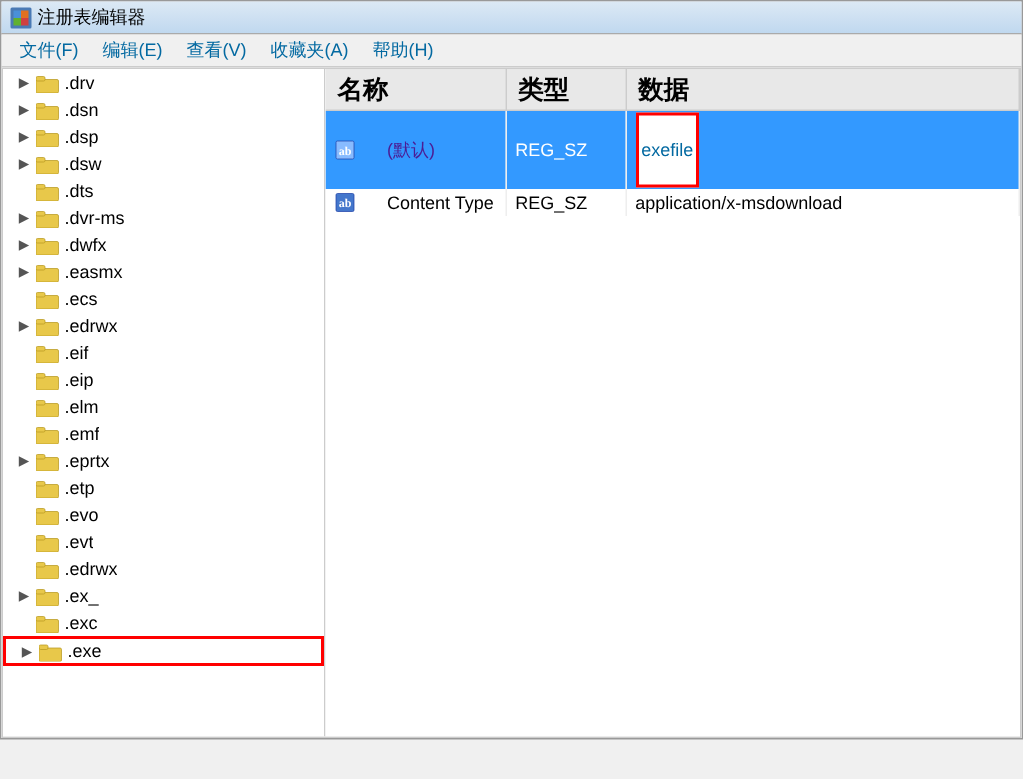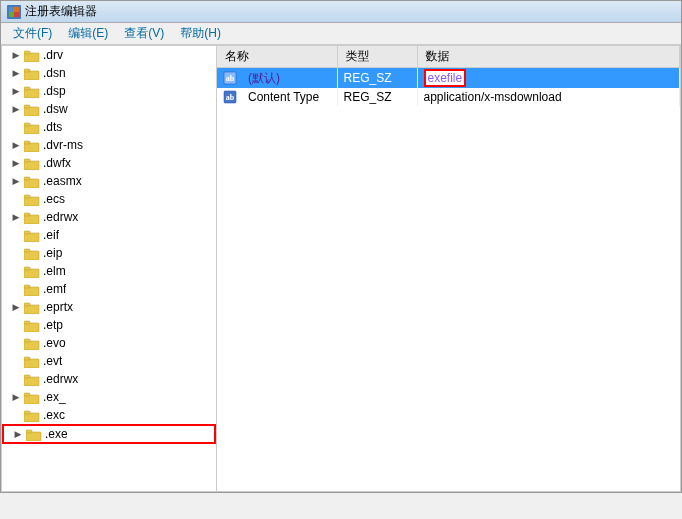--- a/index.html
+++ b/index.html
@@ -111,43 +111,43 @@
     .right-pane table {
       width: 100%;
       border-collapse: collapse;
     }
     .right-pane table th {
       background: #e8e8e8;
       border-bottom: 1px solid #ccc;
       border-right: 1px solid #ccc;
       text-align: left;
       padding: 2px 8px;
-      font-weight: normal;
-      font-size: 12px;
+      font-weight: bold;
+      font-size: 17px;
       height: 20px;
       cursor: pointer;
     }
     .right-pane table td {
       border-right: 1px solid #eee;
       padding: 1px 6px;
       font-size: 12px;
       height: 18px;
       vertical-align: middle;
     }
     .row-selected td {
       background: #3399ff !important;
       color: white;
     }
     .reg-icon {
       width: 14px;
       height: 14px;
       display: inline-flex;
       align-items: center;
       justify-content: center;
-      margin-right: 11px;
+      margin-right: 21px;
       font-size: 9px;
       font-weight: bold;
       color: #2255aa;
       font-family: serif;
       flex-shrink: 0;
     }
     .cell-name {
       display: flex;
       align-items: center;
     }
@@ -175,20 +175,21 @@
         <rect x="6" y="6" width="5" height="5" fill="#d04040"></rect>
       </svg>
     </div>
     <span class="title-bar-text">注册表编辑器</span>
   </div>
 
   <div class="menu-bar">
     <span class="menu-item">文件(F)</span>
     <span class="menu-item">编辑(E)</span>
     <span class="menu-item">查看(V)</span>
+    <span class="menu-item">收藏夹(A)</span>
     <span class="menu-item">帮助(H)</span>
   </div>
 
   <div class="main-area">
 
     <div class="left-pane" id="tree-container">
     <div class="tree-item">
           <span class="tree-expand">▶</span>
           <span class="folder-icon"><svg width="16" height="13" viewBox="0 0 16 13" xmlns="http://www.w3.org/2000/svg">
       <rect x="0" y="4" width="15" height="9" rx="1" fill="#e8c84a" stroke="#b89a20" stroke-width="0.5"></rect>
@@ -382,21 +383,21 @@
                   <span class="reg-icon">
                     <svg width="14" height="14" viewBox="0 0 14 14" xmlns="http://www.w3.org/2000/svg">
       <rect x="1" y="1" width="12" height="12" rx="1" fill="#88bbff" stroke="#2244aa" stroke-width="0.5"></rect>
       <text x="7" y="10" text-anchor="middle" fill="white" font-size="8" font-family="serif" font-weight="bold">ab</text>
     </svg>
                   </span>
                   <span style="color: #4c1d95;">(默认)</span>
                 </div>
               </td>
               <td style="color: white;">REG_SZ</td>
-              <td><span class="highlight-box" style="border: 2px solid red; padding: 0px 2px; background: white; color: #8b5cf6;">exefile</span></td>
+              <td><span class="highlight-box" style="border: 2px solid red; padding: 16px 2px; background: white; color: #0369a1;">exefile</span></td>
             </tr>
             <tr>
               <td>
                 <div class="cell-name">
                   <span class="reg-icon">
                     <svg width="14" height="14" viewBox="0 0 14 14" xmlns="http://www.w3.org/2000/svg">
       <rect x="1" y="1" width="12" height="12" rx="1" fill="#4477cc" stroke="#2244aa" stroke-width="0.5"></rect>
       <text x="7" y="10" text-anchor="middle" fill="white" font-size="8" font-family="serif" font-weight="bold">ab</text>
     </svg>
                   </span>

